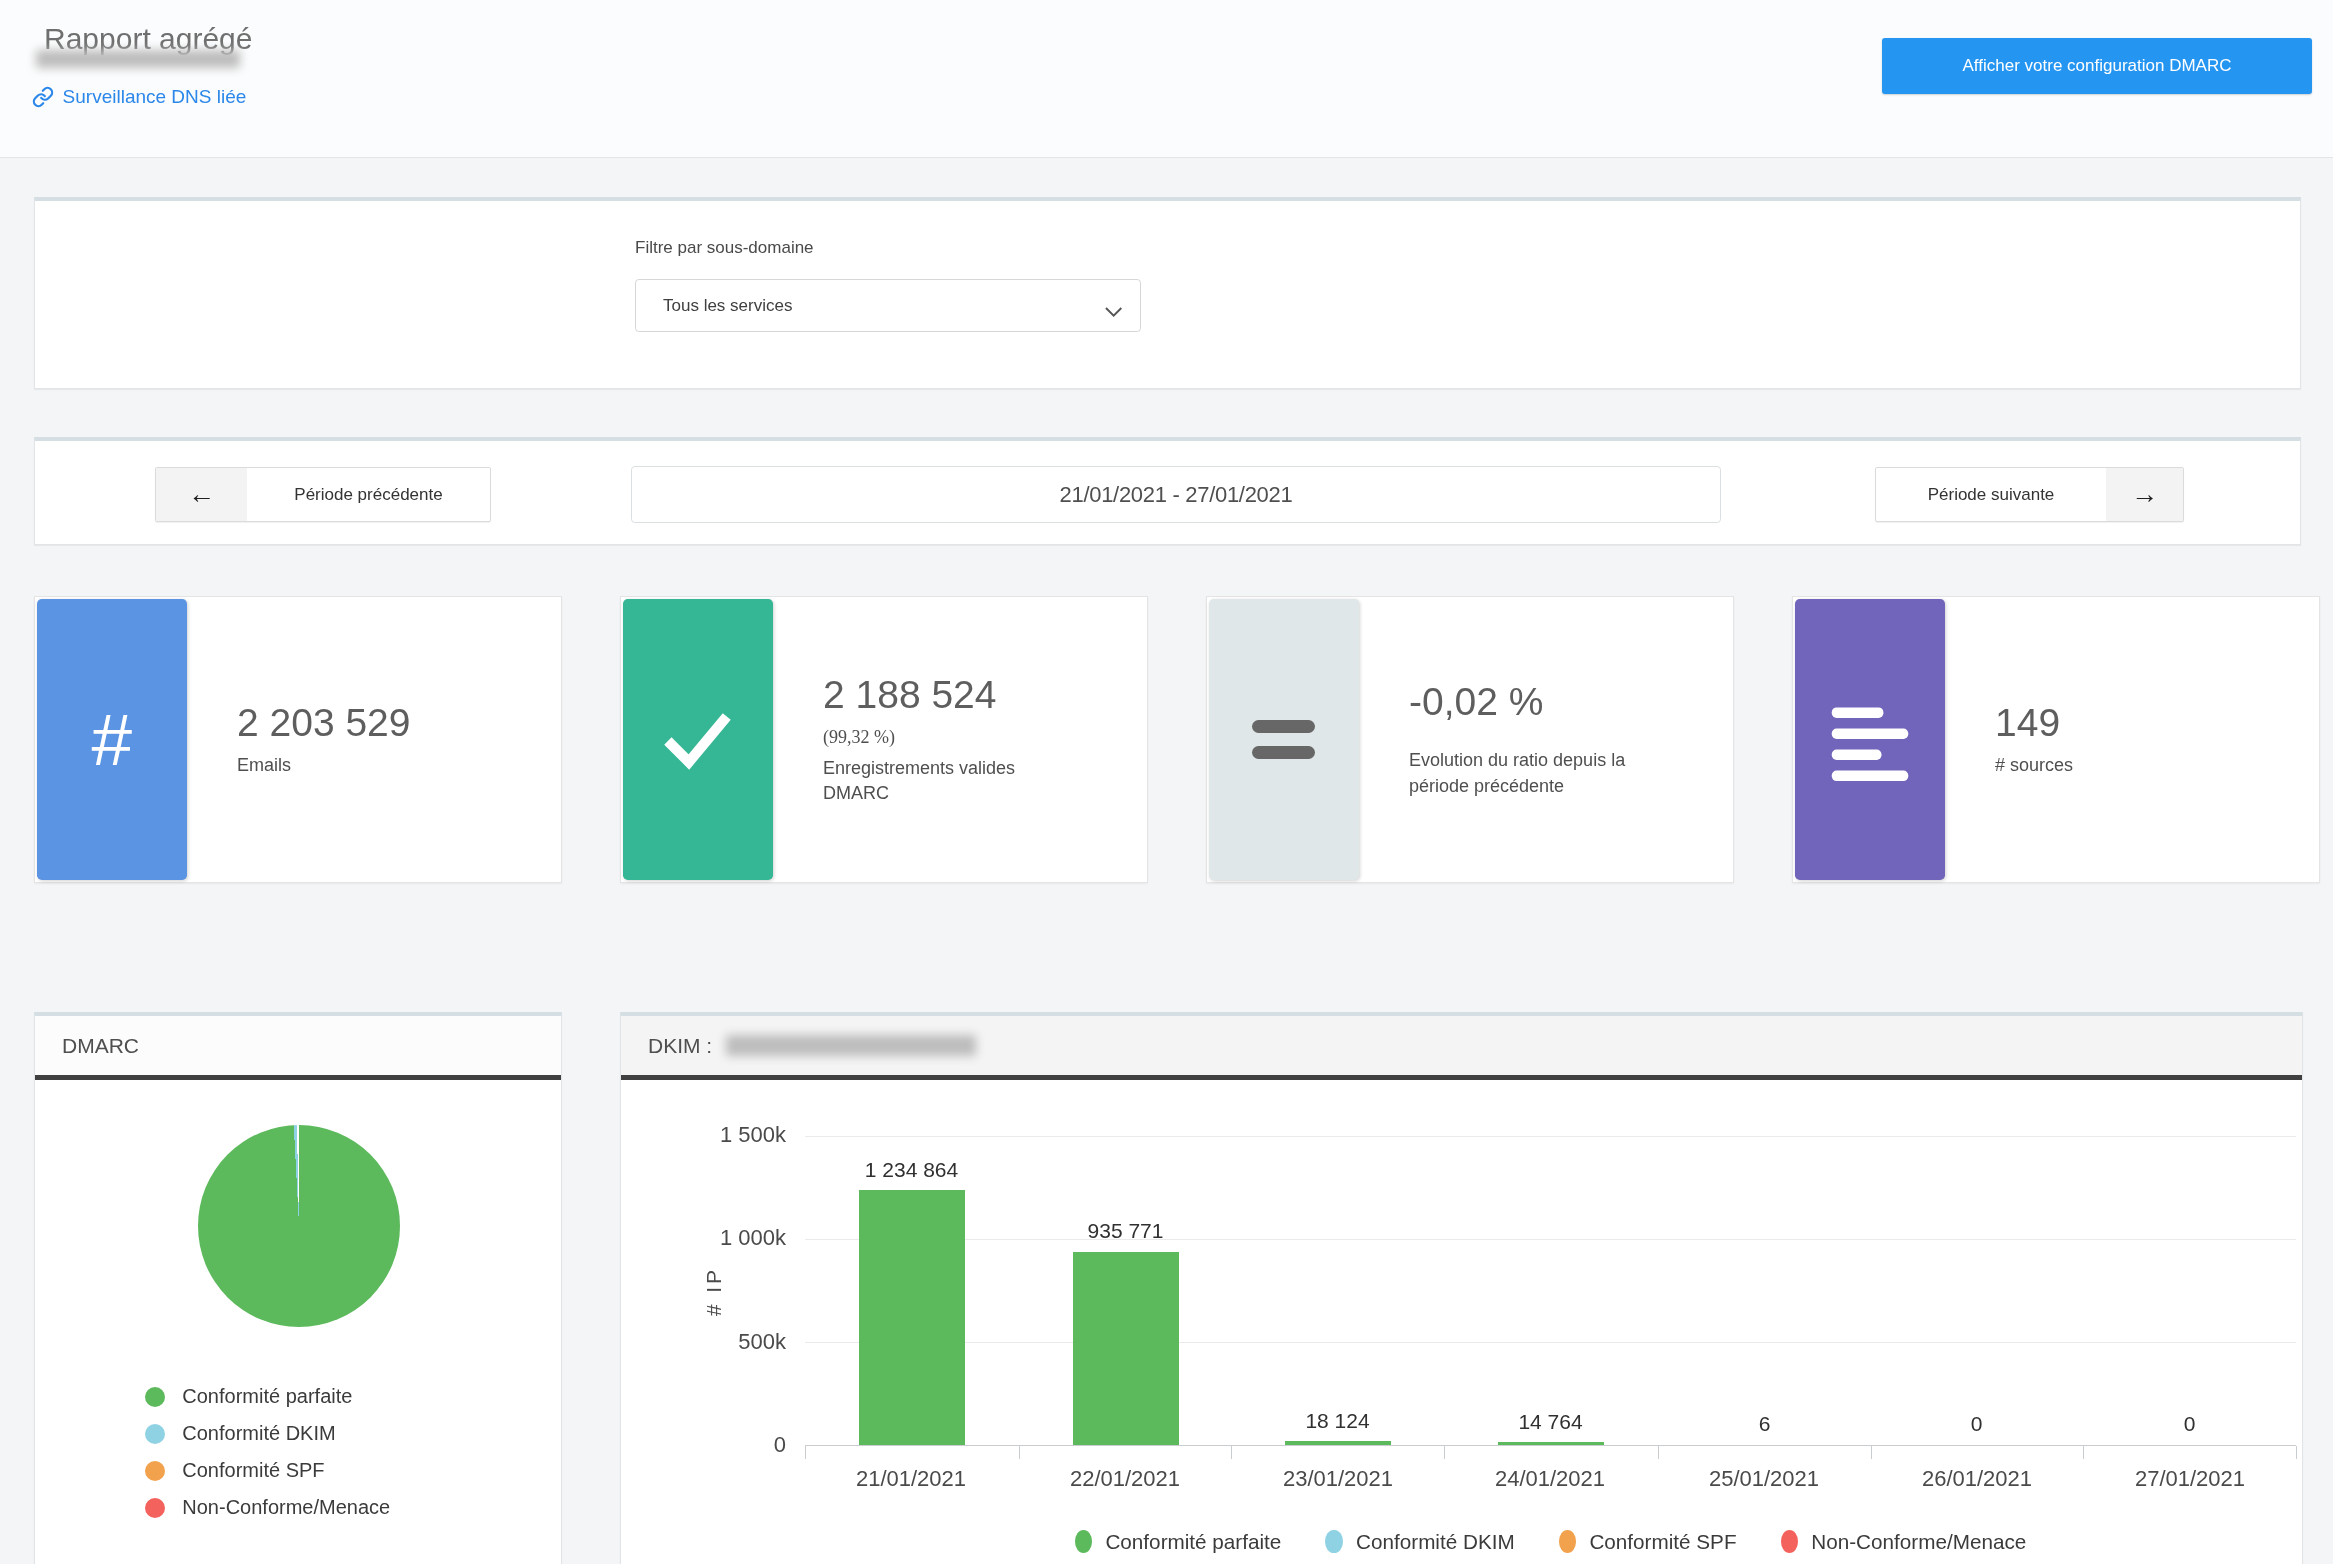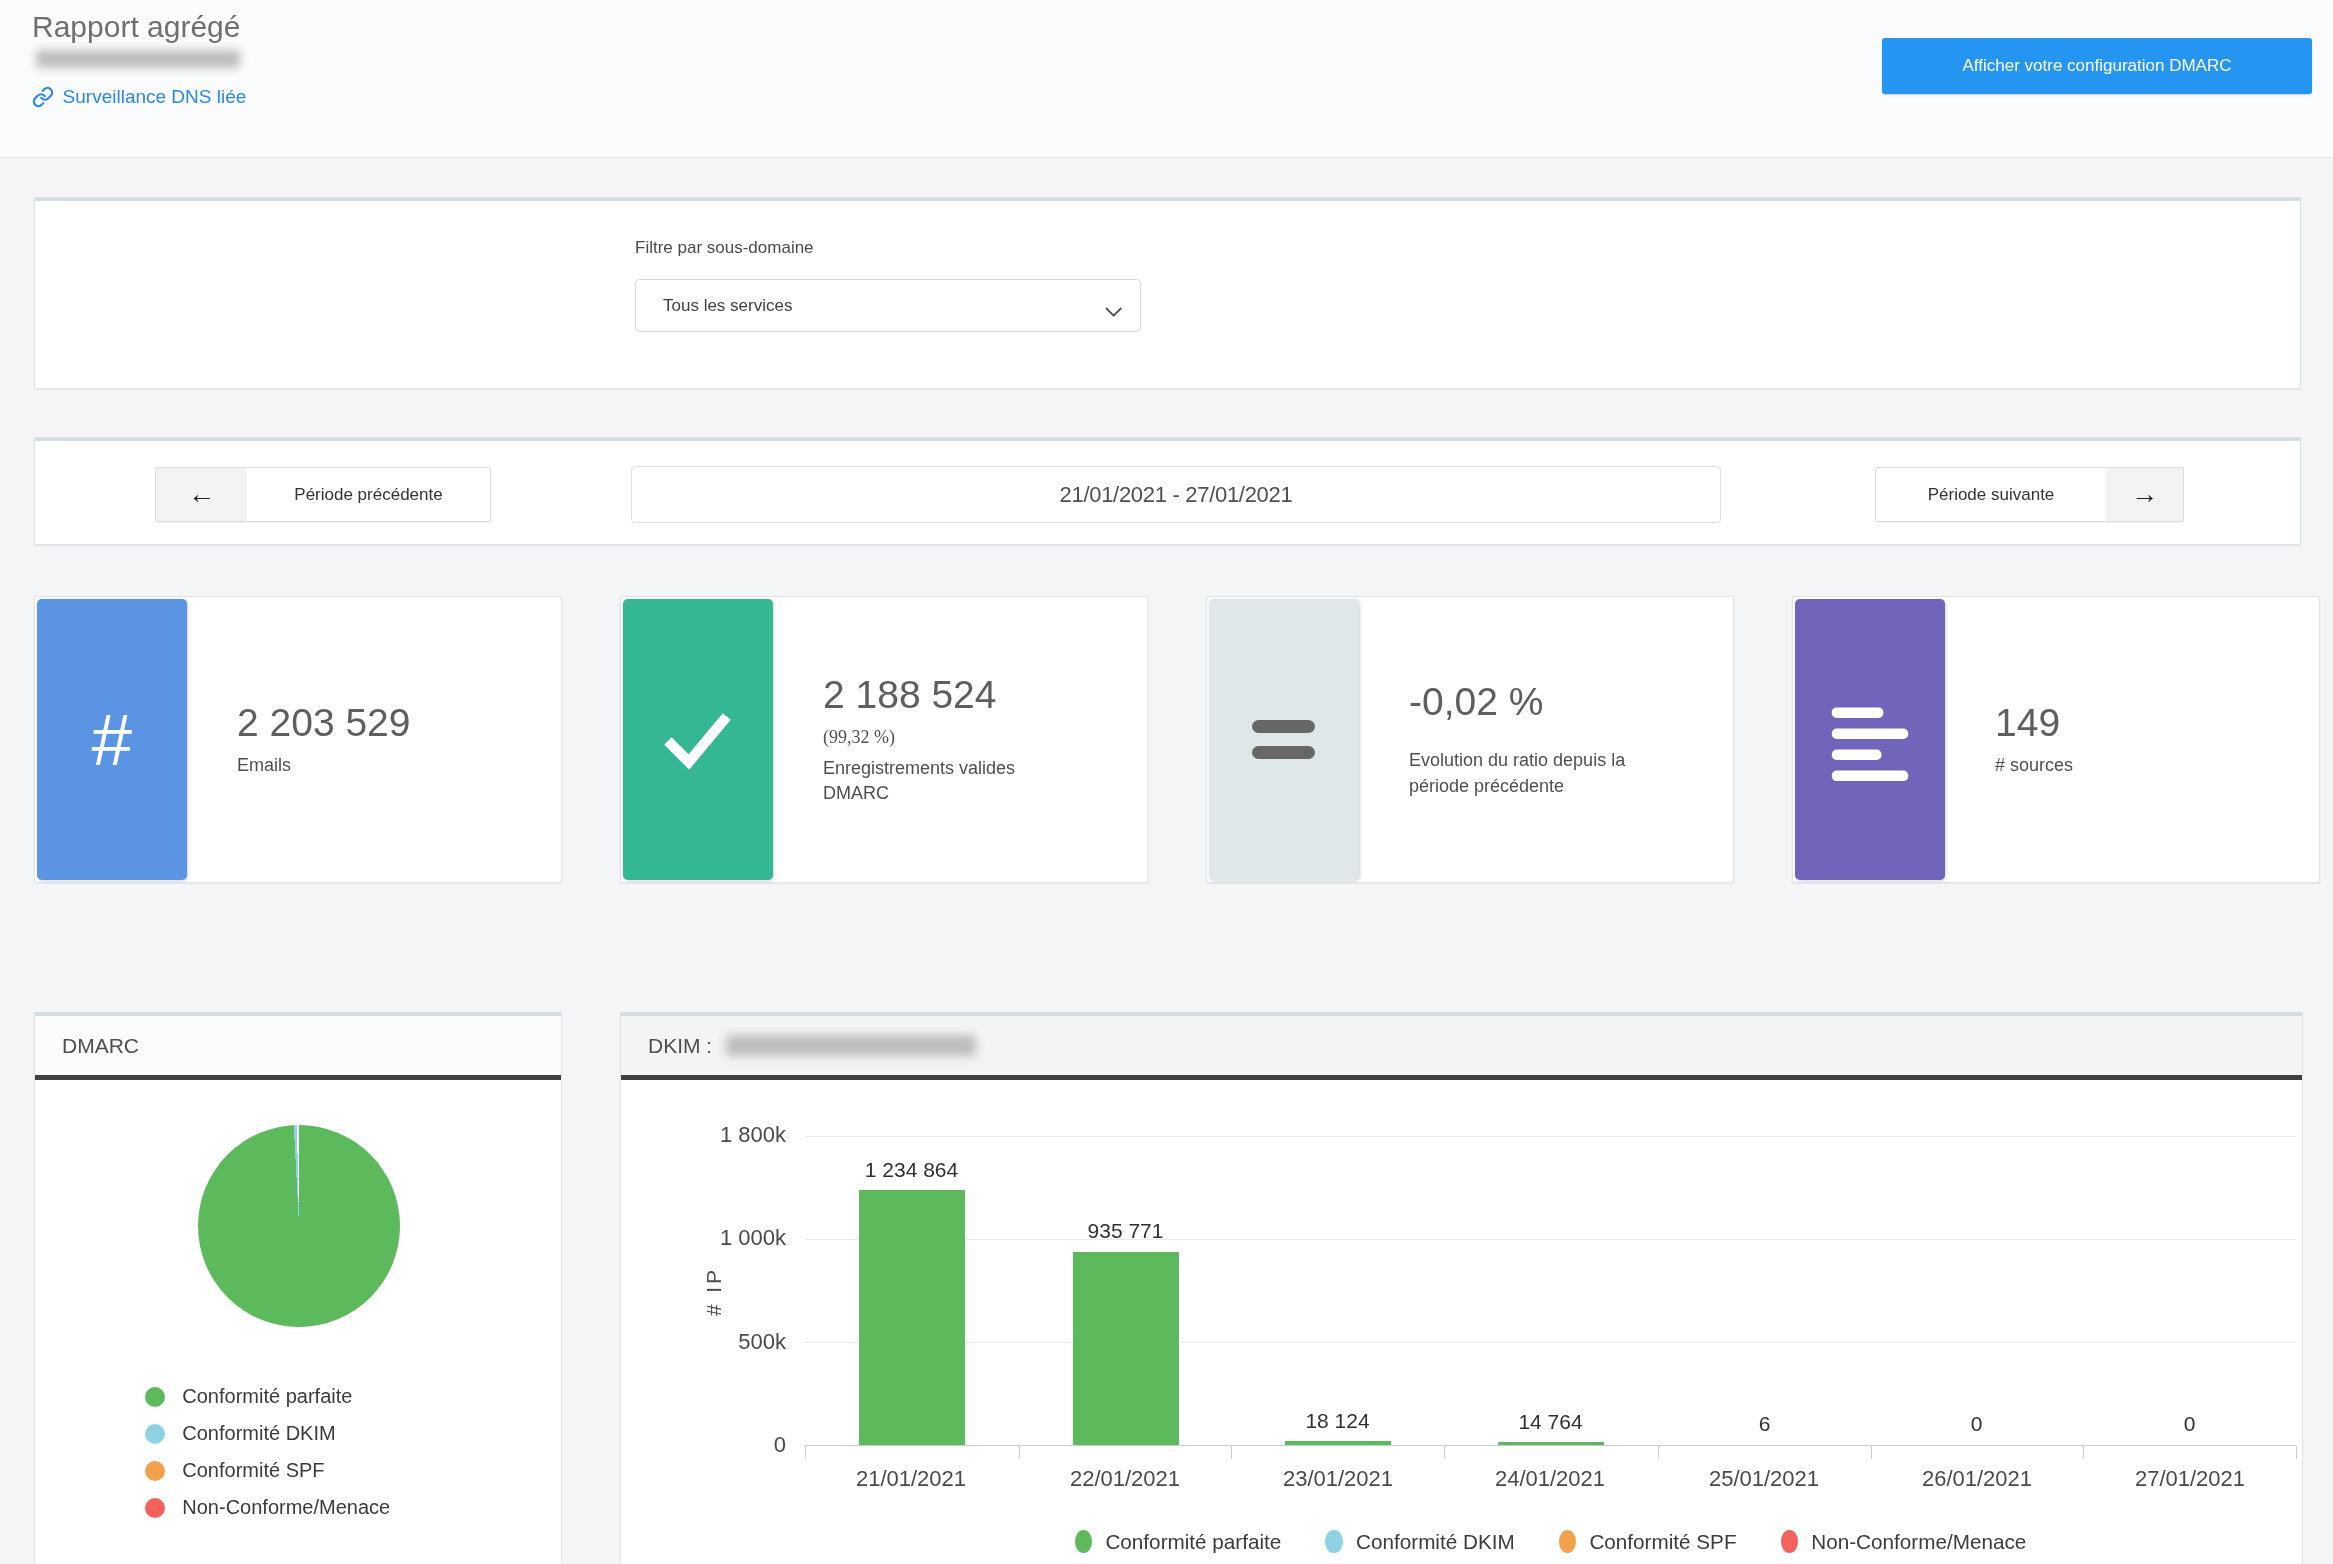--- a/index.html
+++ b/index.html
@@ -7,21 +7,21 @@
   body {
     width:2334px; height:1565px; overflow:hidden; position:relative;
     background:#F4F5F6;
     font-family:"Liberation Sans", sans-serif;
   }
   
   .page-header {
     position:absolute; left:0; top:0; width:2334px; height:158px;
     background:#FBFCFD; border-bottom:1px solid #E3E6E8;
   }
-  .page-title { margin:0; padding:9.6px 0 0 32px; font-size:30px; font-weight:400; color:#6F6F6F; }
+  .page-title { margin:12px; padding:9.6px 0 0 32px; font-size:30px; font-weight:400; color:#6F6F6F; }
   .redacted { display:inline-block; background:#BDBDBD; border-radius:1.9px; filter:blur(4.8px); }
   .sub-redacted { position:absolute; left:36px; top:50px; width:204px; height:18px; }
   .dns-link {
     position:absolute; left:32px; top:86px; display:flex; align-items:center; gap:8.6px;
     color:#2B87E9; font-size:19px; text-decoration:none; cursor:pointer;
   }
   .config-btn {
     position:absolute; right:22px; top:38px; width:430px; height:56px;
     background:#2595F2; color:#FFFFFF; font-size:17px; font-family:inherit;
     border:none; border-radius:2.9px; box-shadow:0 1px 1.9px rgba(0,0,0,.18); cursor:pointer;
@@ -267,21 +267,21 @@
         <span>Non-Conforme/Menace</span>
       </span>
     </div>
   <div class="gridline" style="top: 56px;"></div>
       <div class="gridline" style="top: 159px;"></div>
       <div class="gridline" style="top: 262px;"></div>
       <div class="axis-line" style="top: 365px;"></div>
       <div class="ytick" style="top: 352px;">0</div>
       <div class="ytick" style="top: 249px;">500k</div>
       <div class="ytick" style="top: 145px;">1 000k</div>
-      <div class="ytick" style="top: 42px;">1 800k</div>
+      <div class="ytick" style="top: 42px;">1 500k</div>
       <div class="tickmark" style="left: 184px; top: 366px;"></div>
       <div class="tickmark" style="left: 398px; top: 366px;"></div>
       <div class="tickmark" style="left: 610px; top: 366px;"></div>
       <div class="tickmark" style="left: 823px; top: 366px;"></div>
       <div class="tickmark" style="left: 1037px; top: 366px;"></div>
       <div class="tickmark" style="left: 1250px; top: 366px;"></div>
       <div class="tickmark" style="left: 1462px; top: 366px;"></div>
       <div class="tickmark" style="left: 1675px; top: 366px;"></div>
       <div class="bar" style="left: 238px; top: 110px; height: 255px; background: rgb(92, 185, 92);"></div>
       <div class="bar-value" style="left: 185px; top: 78px;">1 234 864</div>

